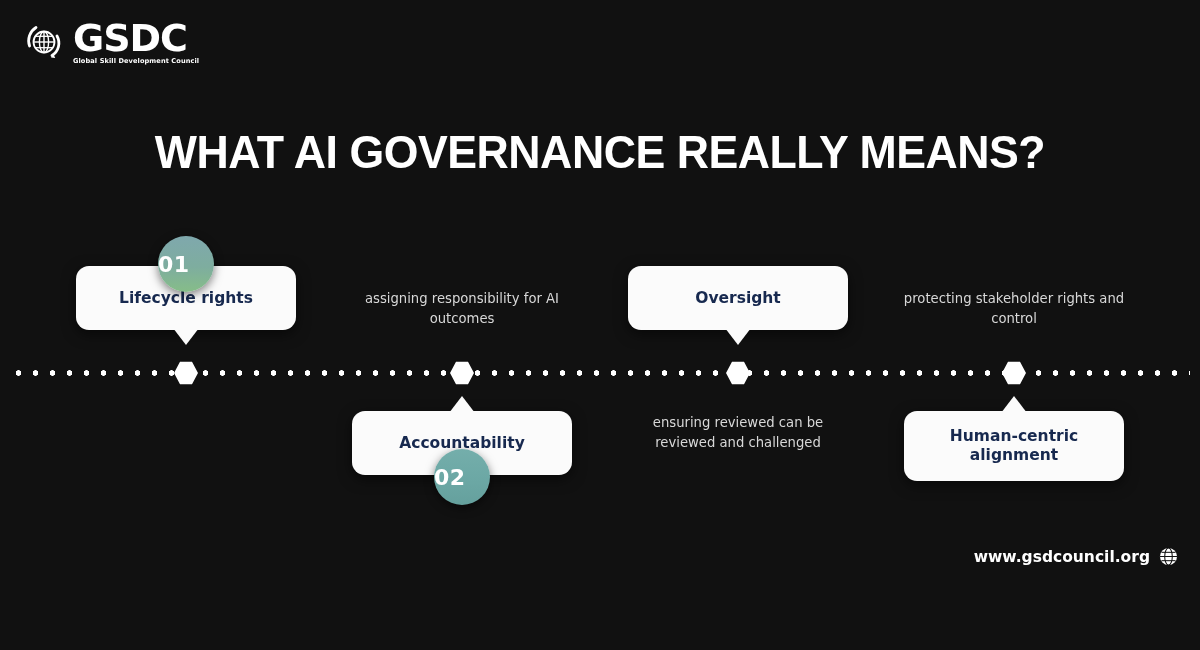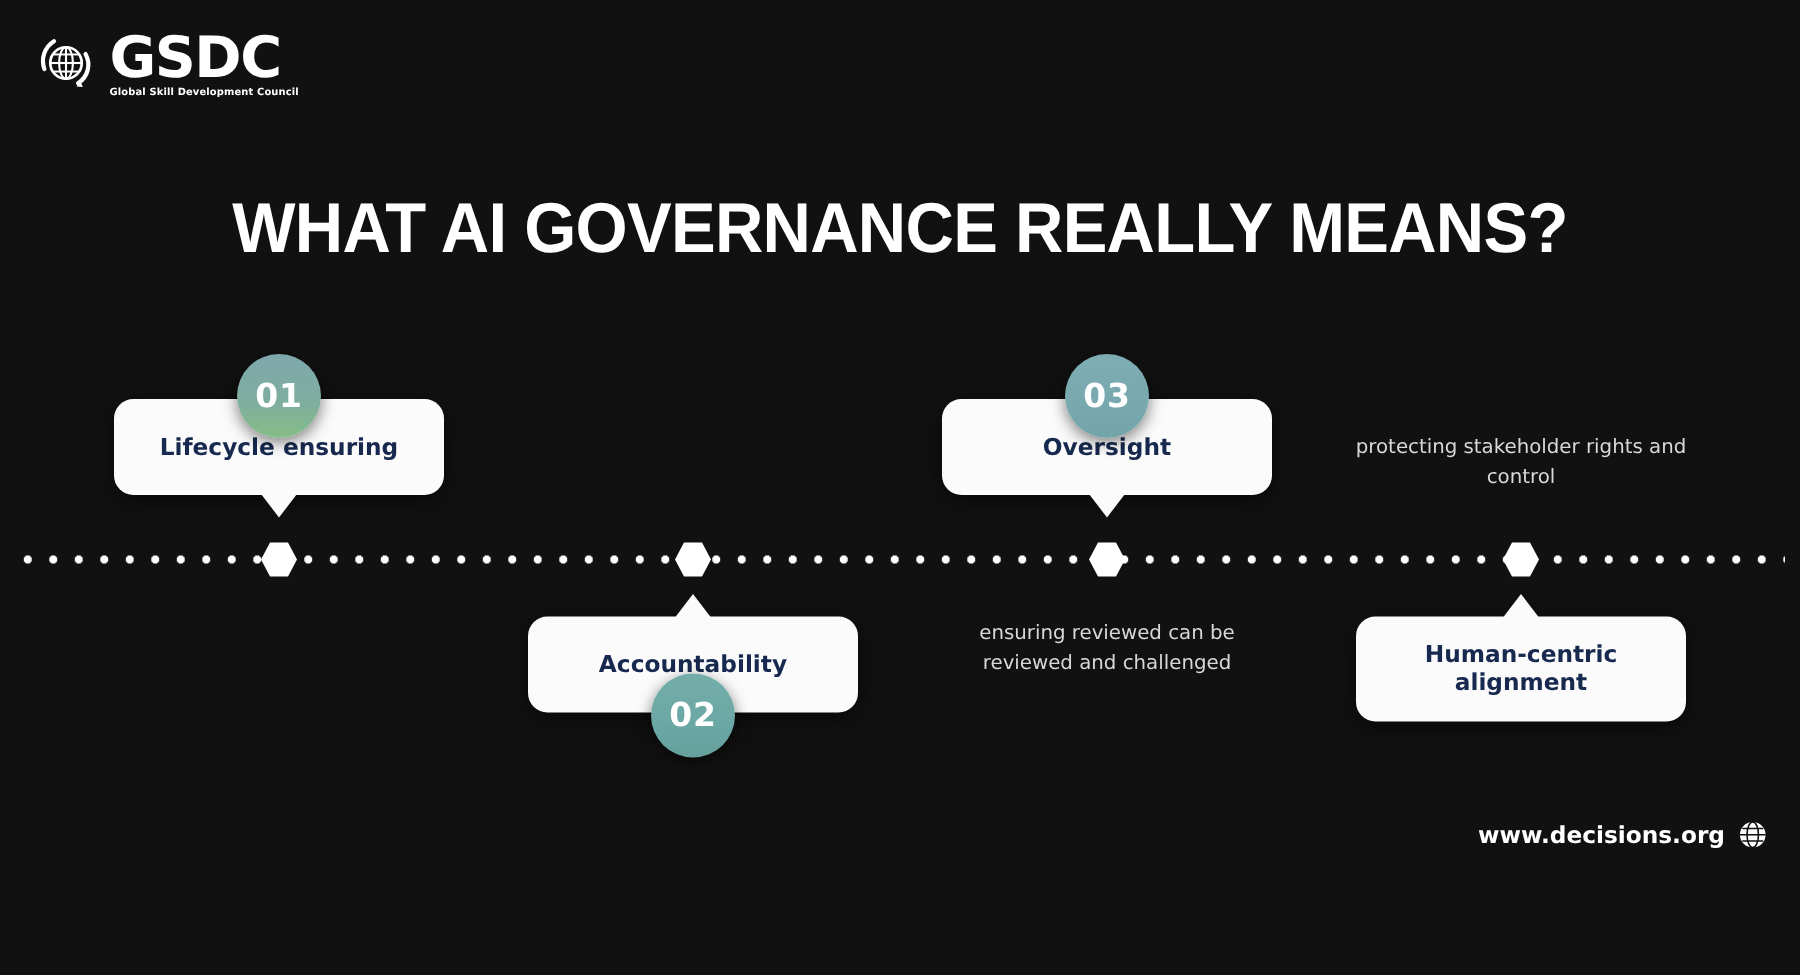--- a/index.html
+++ b/index.html
@@ -79,21 +79,21 @@
     border-left:13px solid transparent;
     border-right:13px solid transparent;
     z-index:2;
   }
   .tail-down { bottom:-15px; border-top:17px solid #fbfbfb; }
   .tail-up   { top:-15px;   border-bottom:17px solid #fbfbfb; }
 
   .badge {
     position:absolute; left:50%; margin-left:-28px;
     width:56px; height:56px; border-radius:50%;
-    display:flex; align-items:center; justify-content:center;
+    display:flex; align-items:center; justify-content:flex-start;
     color:#ffffff; font-size:22px; font-weight:bold;
     font-family:"DejaVu Sans", sans-serif;
     letter-spacing:0.5px;
     box-shadow:0 3px 10px rgba(0,0,0,0.5);
   }
   .badge-top    { top:-30px; z-index:4; }
   .badge-bottom { bottom:-30px; z-index:4; }
 
   .desc {
     position:absolute; width:230px; text-align:center;
@@ -142,59 +142,57 @@
   <div class="timeline">
     <div class="dots"></div>
     <div class="hex" style="left:174px;"></div>
     <div class="hex" style="left:450px;"></div>
     <div class="hex" style="left:726px;"></div>
     <div class="hex" style="left:1002px;"></div>
   </div>
 
   <div class="node" style="left:76px; top:266px;">
     <div class="card">
-      <div class="card-label">Lifecycle ensuring</div>
+      <div class="card-label">Lifecycle rights</div>
       <div class="tail tail-down"></div>
       <div class="badge badge-top" style="background:linear-gradient(180deg,#7fa8ad 0%,#7ead9f 55%,#86bd88 100%);">
         <span>01</span>
       </div>
     </div>
   </div>
 
   <div class="node" style="left:352px; top:411px;">
     <div class="card">
       <div class="card-label">Accountability</div>
       <div class="tail tail-up"></div>
       <div class="badge badge-bottom" style="background:linear-gradient(180deg,#74aeab 0%,#6ba7a4 60%,#65a09d 100%);">
         <span>02</span>
       </div>
     </div>
   </div>
+  <div class="desc" style="left:347px; top:289px;">assigning responsibility for AI outcomes</div>
 
   <div class="node" style="left:628px; top:266px;">
     <div class="card">
       <div class="card-label">Oversight</div>
       <div class="tail tail-down"></div>
-      <div class="badge badge-top" style="background:linear-gradient(180deg,#7eadb3 0%,#78a9af 60%,#73a4aa 100%);">
-        <span>03</span>
-      </div>
     </div>
   </div>
   <div class="desc" style="left:623px; top:413px;">ensuring reviewed can be reviewed and challenged</div>
 
   <div class="node" style="left:904px; top:411px;">
     <div class="card">
       <div class="card-label">Human-centric alignment</div>
       <div class="tail tail-up"></div>
     </div>
   </div>
   <div class="desc" style="left:899px; top:289px;">protecting stakeholder rights and control</div>
 
   <div class="footer">
-    <span>www.decisions.org</span>
+    <span>www.gsdcouncil.org</span>
     <span>
       <svg class="globe-icon" viewBox="0 0 20 20">
         <circle cx="10" cy="10" r="9" fill="#ffffff"></circle>
         <g stroke="#111111" stroke-width="1.1" fill="none">
           <ellipse cx="10" cy="10" rx="4" ry="9"></ellipse>
           <line x1="1" y1="10" x2="19" y2="10"></line>
           <line x1="2.6" y1="5.6" x2="17.4" y2="5.6"></line>
           <line x1="2.6" y1="14.4" x2="17.4" y2="14.4"></line>
         </g>
       </svg>

